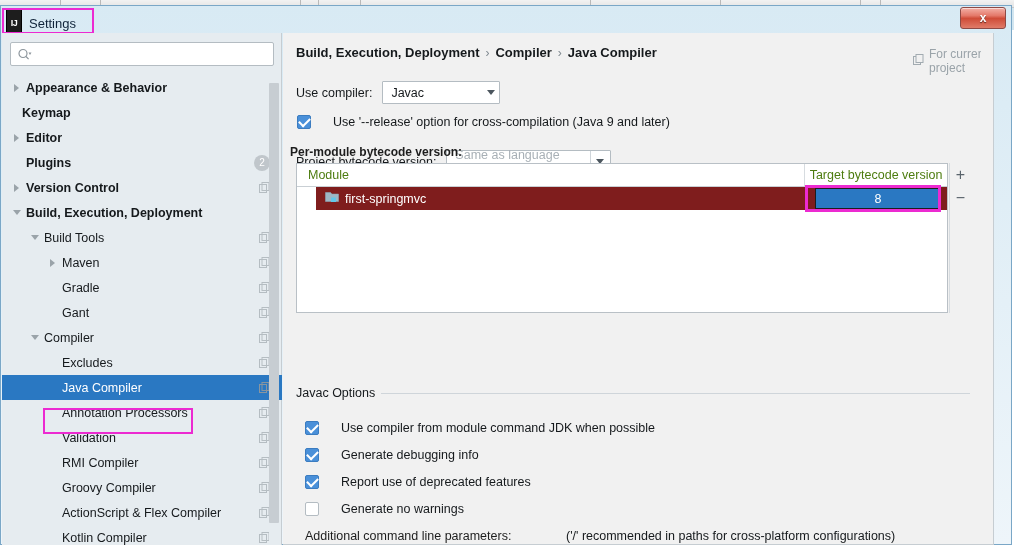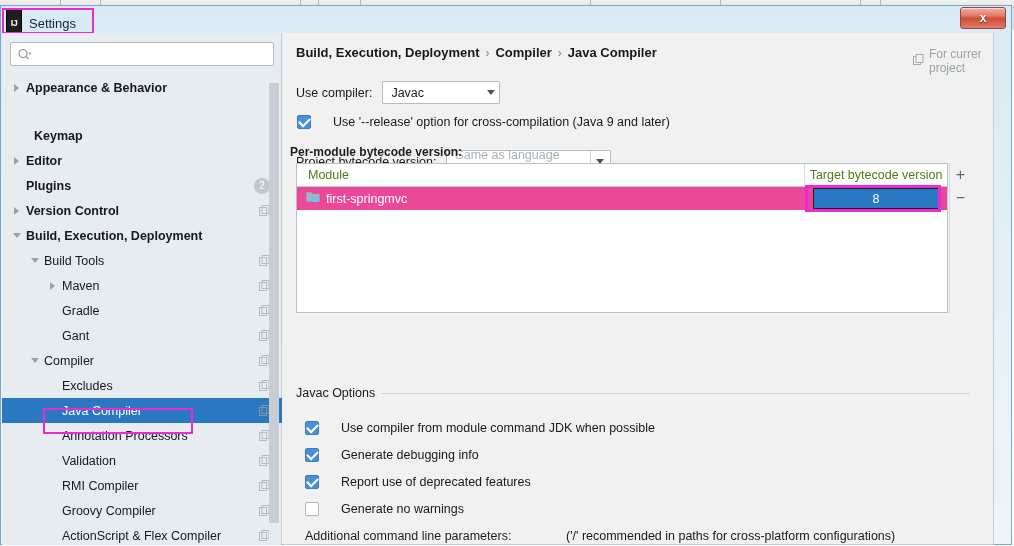--- a/index.html
+++ b/index.html
@@ -238,21 +238,21 @@
     background: #ffffff;
   }
   .th {
     font-size: 12.5px; color: #4d7c0f; display: flex; align-items: center;
     box-sizing: border-box;
   }
   .th-module { width: 508px; padding-left: 11px; border-right: 1px solid #d7dce0; }
   .th-target { width: 142px; justify-content: center; }
   .trow {
     display: flex; height: 23px; align-items: center;
-    background: #ec4899; cursor: pointer;
+    background: #7f1d1d; cursor: pointer; margin-left: 19px;
   }
   .td-module {
     width: 508px; display: flex; align-items: center; gap: 6px;
     padding-left: 9px; box-sizing: border-box;
     color: #ffffff; font-size: 12.5px;
   }
   .td-target {
     width: 142px; display: flex; align-items: center; justify-content: center;
     color: #ffffff; font-size: 12.5px;
   }
@@ -342,21 +342,21 @@
           <input class="search-input" type="text" placeholder="" style="">
         </div>
 
         <div class="tree" id="tree">
             <div class="tree-row" style="padding-left: 8px;">
               <span class="arrow">
                 <span class="tri-right"></span>
               </span>
               <span class="tree-label bold">Appearance &amp; Behavior</span>
             </div>
-            <div class="tree-row" style="padding-left: 16px; margin-top: 23px;">
+            <div class="tree-row" style="padding-left: 4px;">
               <span class="arrow none"></span>
               <span class="tree-label bold">Keymap</span>
             </div>
             <div class="tree-row" style="padding-left: 8px;">
               <span class="arrow">
                 <span class="tri-right"></span>
               </span>
               <span class="tree-label bold">Editor</span>
             </div>
             <div class="tree-row" style="padding-left: 8px;">

